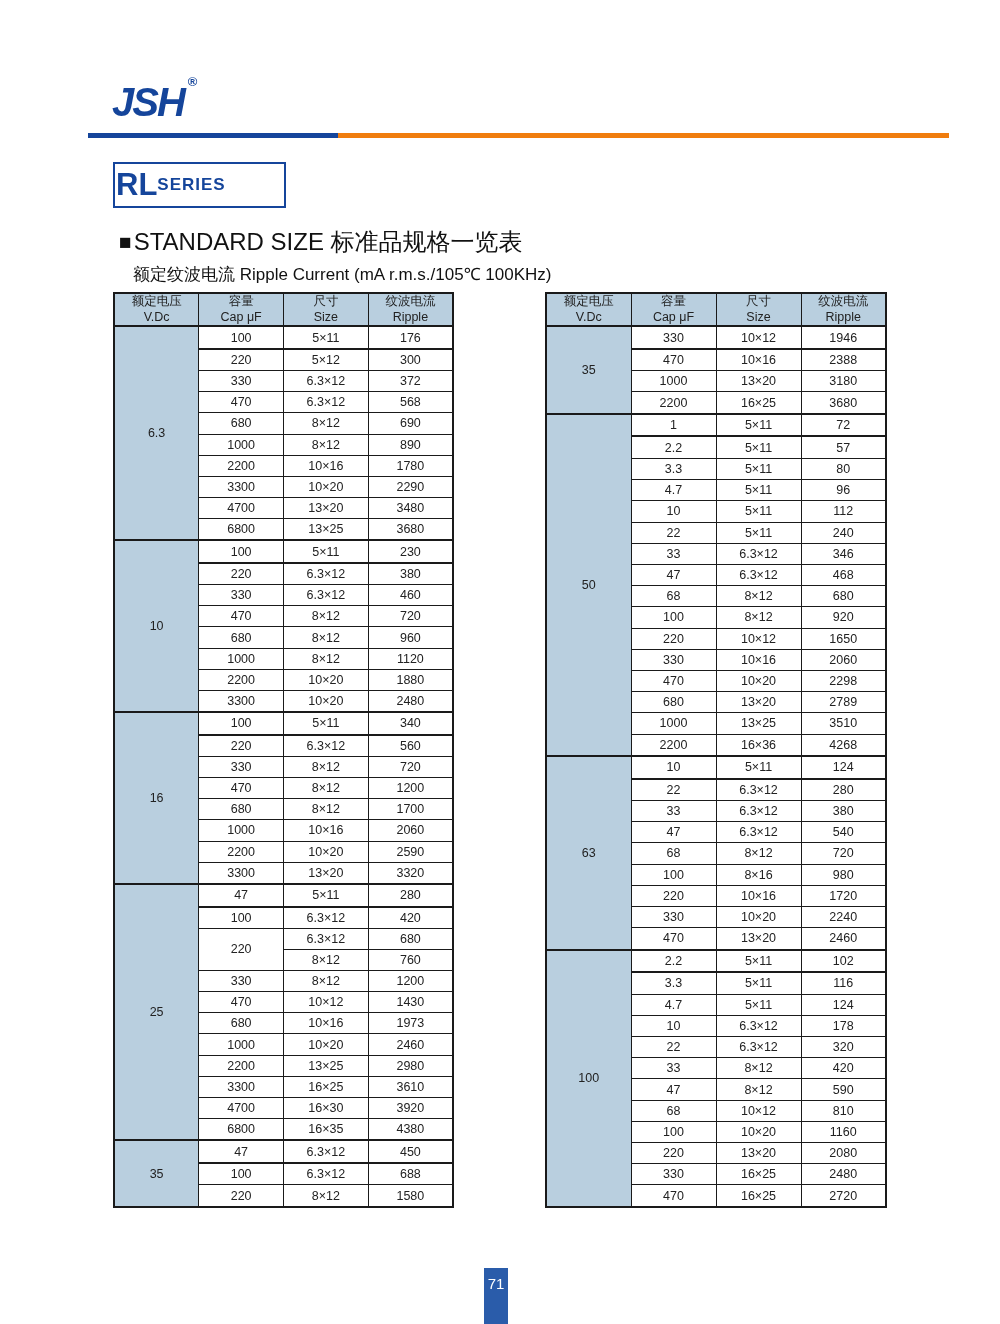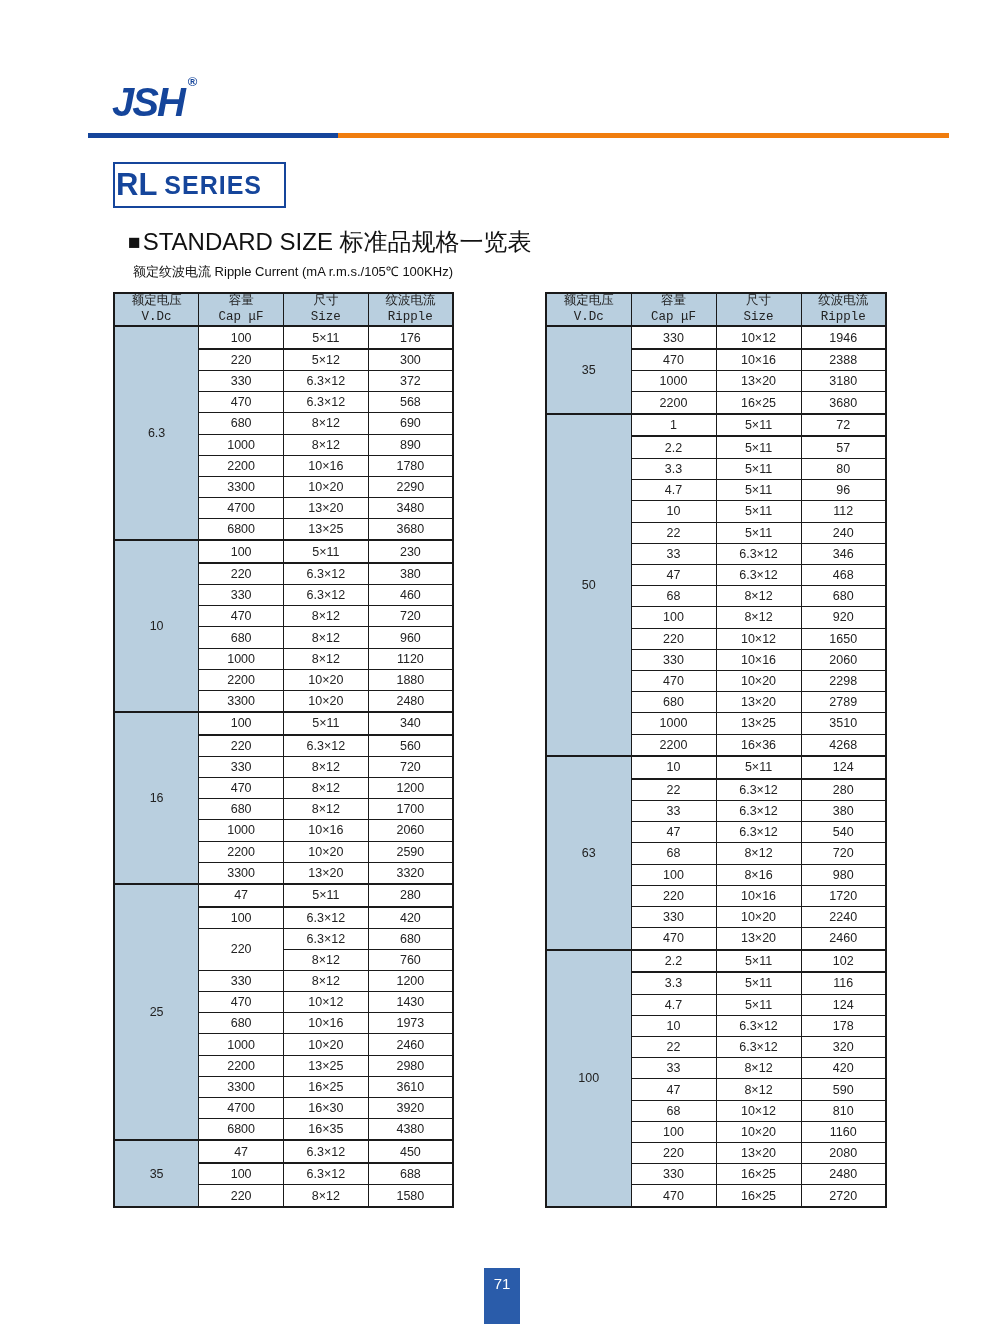--- a/index.html
+++ b/index.html
@@ -19,45 +19,45 @@
   .divider { position:absolute; left:88px; top:133px; width:861px; height:5px; font-size:0; }
   .divider .seg-blue  { display:inline-block; vertical-align:top; width:250px; height:5px; background:#15459b; }
   .divider .seg-orange{ display:inline-block; vertical-align:top; width:611px; height:5px; background:#f07d0e; }
   
   .series-box {
     position:absolute; left:113px; top:162px; width:173px; height:46px;
     border:2px solid #15459b; display:flex; align-items:center; padding-left:1px;
     color:#15459b; white-space:nowrap;
   }
   .series-box .big   { font-size:31px; font-weight:bold; letter-spacing:0px; }
-  .series-box .small { font-size:25px; font-weight:bold; margin-left:7px; letter-spacing:1px; }
+  .series-box .small { font-size:17px; font-weight:bold; letter-spacing:1px; }
   
-  .heading { position:absolute; left:128px; top:226px; font-size:24px; color:#111; white-space:nowrap; }
+  .heading { position:absolute; left:119px; top:226px; font-size:24px; color:#111; white-space:nowrap; }
   .heading .marker { font-size:21px; position:relative; top:-1px; margin-right:2px; }
-  .subtitle { position:absolute; left:133px; top:262px; font-size:13px; color:#111; white-space:nowrap; }
+  .subtitle { position:absolute; left:133px; top:262px; font-size:17px; color:#111; white-space:nowrap; }
   
   .spec-table {
     position:absolute; top:292px; border-collapse:collapse; table-layout:fixed;
     height:916px; background:#fff;
     border:2px solid #1a1a1a;
   }
   .spec-table.left  { left:113px; width:341px; }
   .spec-table.right { left:545px; width:342px; }
   .spec-table th, .spec-table td {
     border:1px solid #1a1a1a; text-align:center; vertical-align:middle;
     font-size:12.5px; color:#222; padding:0;
   }
-  .spec-table thead tr { height:24px;font-family:Liberation Mono, monospace; }
+  .spec-table thead tr { height:24px; }
   .spec-table th { background:#b9cfdf; font-weight:normal; font-size:12.5px; line-height:1.25; }
   .spec-table td.vcell { background:#b9cfdf; }
   .spec-table td.gtop, .spec-table th { border-bottom-width:2px; }
   .spec-table td.gtop { border-top:2px solid #1a1a1a; }
   
   .page-num {
-    position:absolute; left:484px; top:1268px; width:36px; height:56px;
+    position:absolute; left:484px; top:1268px; width:24px; height:56px;
     background:#2a5caa; color:#fff; font-size:15px; text-align:center;
     padding-top:7px;
   }
 </style>
 </head>
 <body>
 
 <div class="page">
 
   <div class="logo"><span>JSH</span><sup>®</sup></div>

